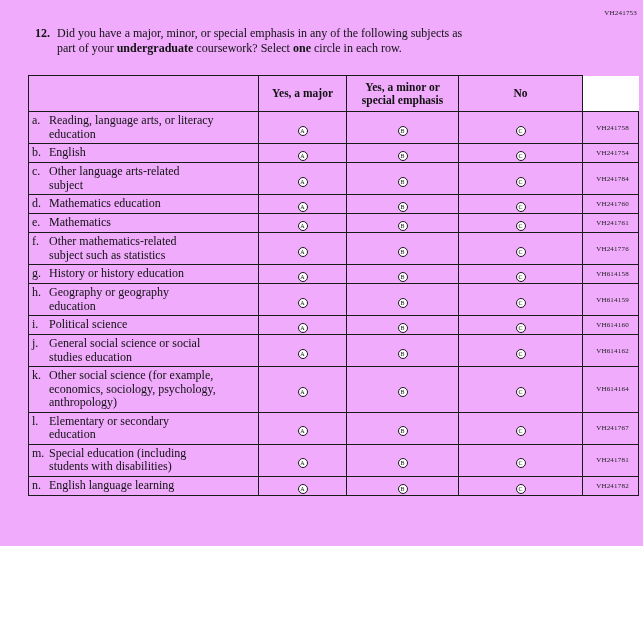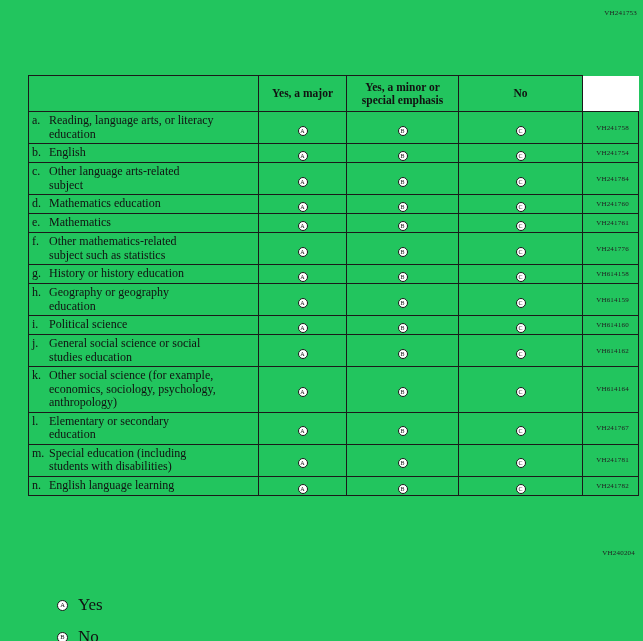--- a/index.html
+++ b/index.html
@@ -1,22 +1,22 @@
 <!DOCTYPE html>
 <html><head>
 <meta charset="utf-8">
 <style>
   * { margin: 0; padding: 0; box-sizing: border-box; }
   html, body { background: #ffffff; }
   body { font-family: "Liberation Serif", serif; color: #111; }
   .page {
     position: relative;
     width: 643px;
-    height: 641px;
-    background: #22c55e;
+    height: 546px;
+    background: #f0abfc;
     overflow: hidden;
   }
   .corner-code {
     position: absolute;
     font-size: 7px;
     letter-spacing: 0.2px;
     color: #222;
   }
   .code-top { top: 9px; right: 6px; }
   .code-bottom { top: 549px; right: 8px; }
@@ -90,20 +90,25 @@
   .q13-option .circle-letter { font-size: 6.5px; }
   .option-label { margin-left: 10px; font-size: 17px; color: #111; }
 </style>
 </head>
 <body>
 
 <div class="page">
 
   <div class="corner-code code-top">VH241753</div>
 
+  <div class="question q12">
+    <span class="q-number">12.</span>
+    <div class="q-text"><span>Did you have a major, minor, or special emphasis in any of the following subjects as
+part of your </span><b>undergraduate</b><span> coursework? Select </span><b>one</b><span> circle in each row.</span></div>
+  </div>
 
   <table class="survey-table">
     <colgroup>
       <col class="col-label">
         <col class="col-major">
         <col class="col-minor">
         <col class="col-no">
         <col class="col-code">
     </colgroup>
     <thead>

